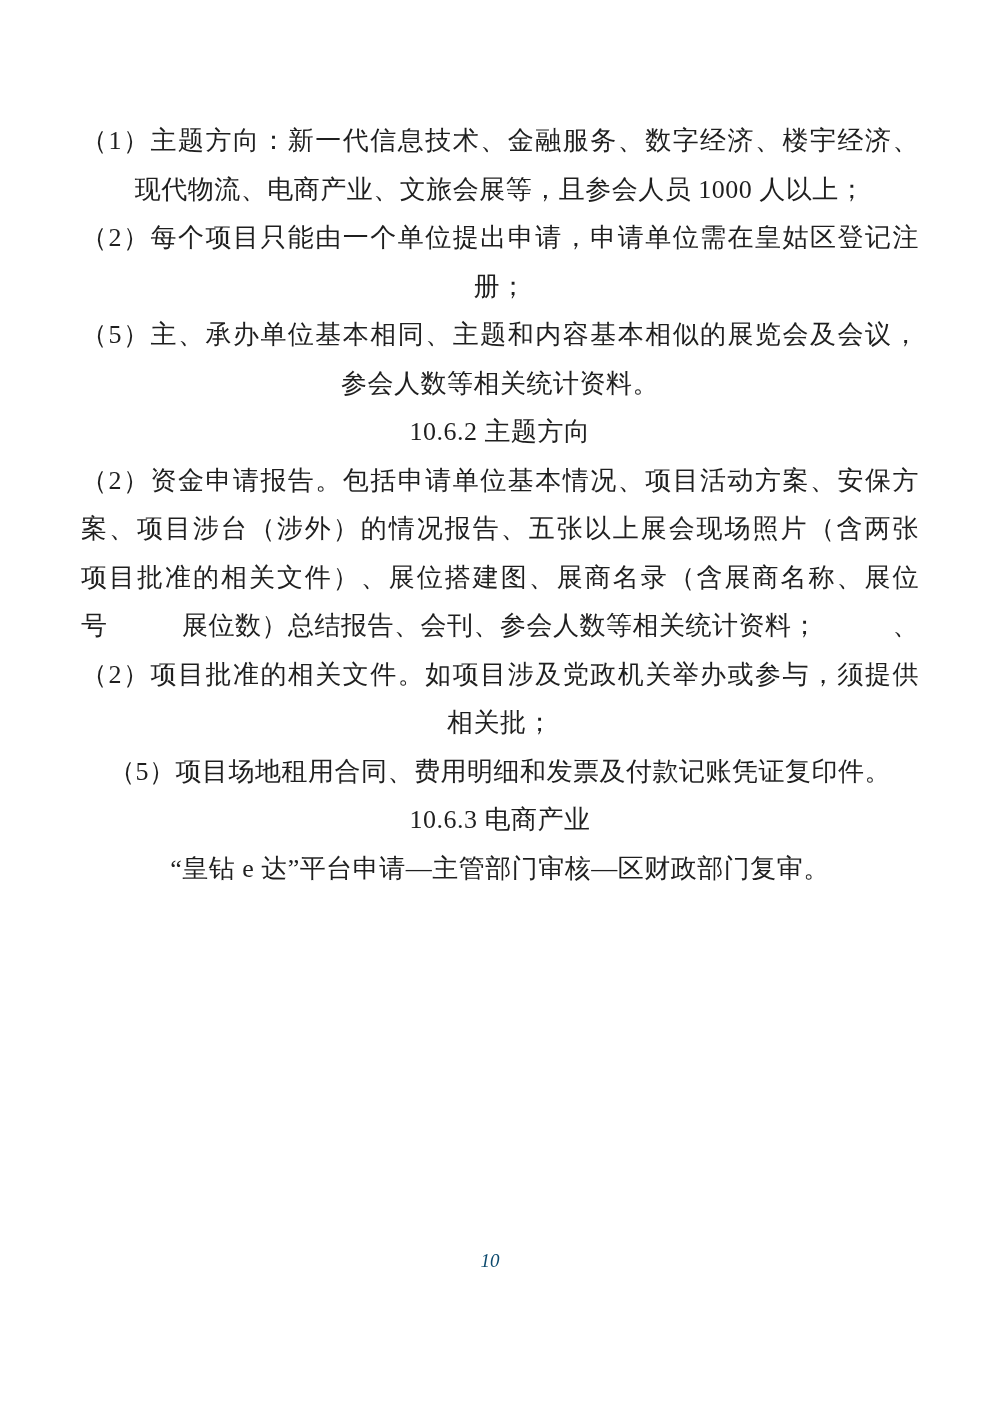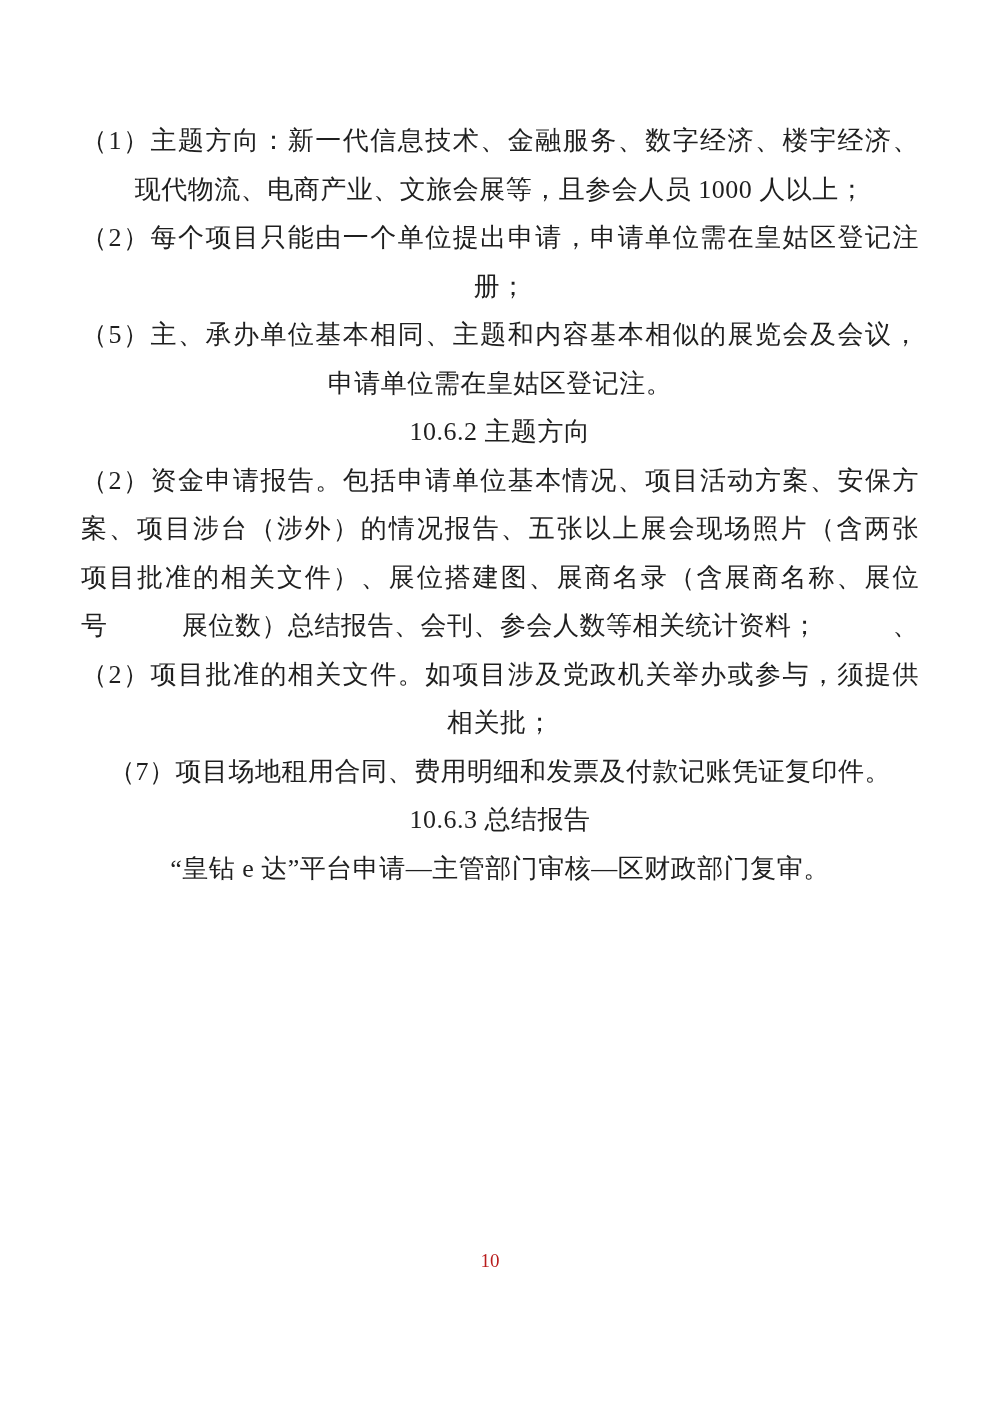--- a/index.html
+++ b/index.html
@@ -36,39 +36,40 @@
     text-justify: inter-character;
   }
   .page-number {
     position: absolute;
     top: 1248px;
     left: 0;
     width: 100%;
     text-align: center;
     font-size: 19px;
     line-height: 26px;
-    color: #b91c1c;
+    color: #0c4a6e;
+    font-style: italic;
   }
 </style>
 </head>
 <body>
 
 <div class="page">
   <div class="text-block">
     <div class="line jst">（1）主题方向：新一代信息技术、金融服务、数字经济、楼宇经济、</div>
     <div class="line">现代物流、电商产业、文旅会展等，且参会人员 1000 人以上；</div>
     <div class="line jst">（2）每个项目只能由一个单位提出申请，申请单位需在皇姑区登记注</div>
     <div class="line">册；</div>
     <div class="line jst">（5）主、承办单位基本相同、主题和内容基本相似的展览会及会议，</div>
-    <div class="line">申请单位需在皇姑区登记注。</div>
+    <div class="line">参会人数等相关统计资料。</div>
     <div class="line">10.6.2 主题方向</div>
     <div class="line jst">（2）资金申请报告。包括申请单位基本情况、项目活动方案、安保方</div>
     <div class="line jst">案、项目涉台（涉外）的情况报告、五张以上展会现场照片（含两张</div>
     <div class="line jst">项目批准的相关文件）、展位搭建图、展商名录（含展商名称、展位号、</div>
     <div class="line">展位数）总结报告、会刊、参会人数等相关统计资料；</div>
     <div class="line jst">（2）项目批准的相关文件。如项目涉及党政机关举办或参与，须提供</div>
     <div class="line">相关批；</div>
-    <div class="line">（7）项目场地租用合同、费用明细和发票及付款记账凭证复印件。</div>
-    <div class="line">10.6.3 总结报告</div>
+    <div class="line">（5）项目场地租用合同、费用明细和发票及付款记账凭证复印件。</div>
+    <div class="line">10.6.3 电商产业</div>
     <div class="line">“皇钻 e 达”平台申请—主管部门审核—区财政部门复审。</div>
   </div>
   <div class="page-number">10</div>
 </div>
 
 </body></html>

